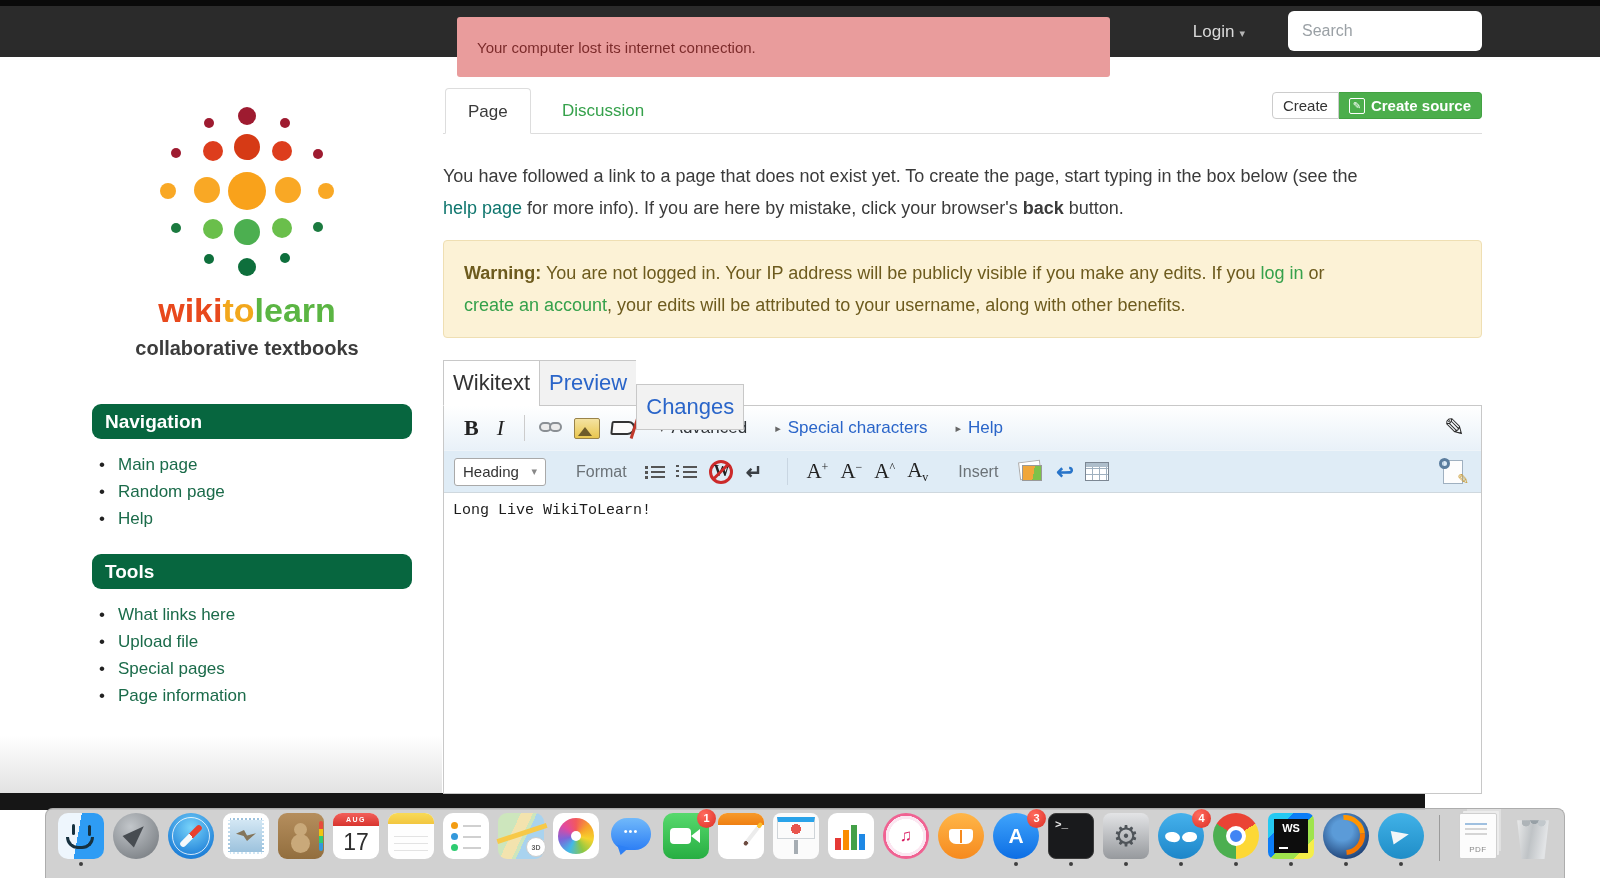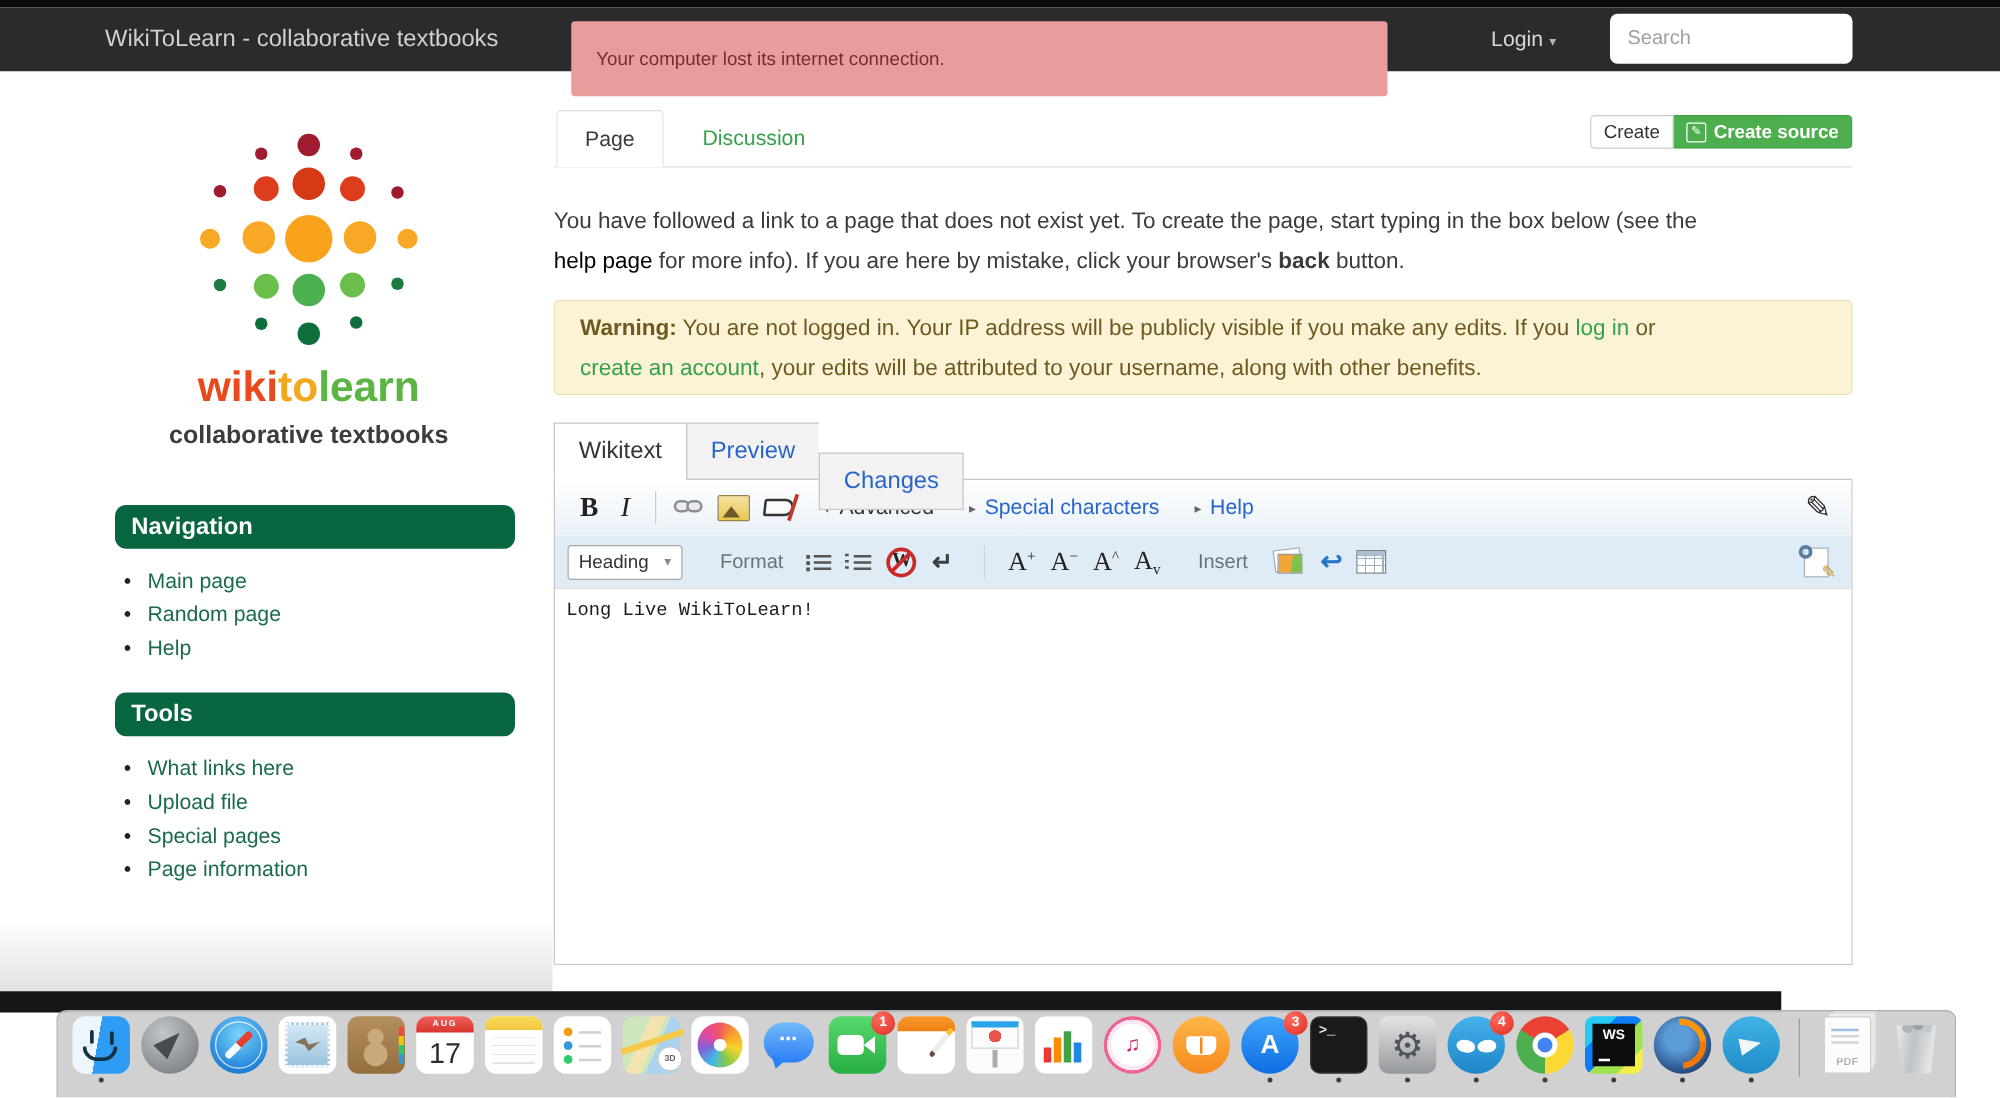--- a/index.html
+++ b/index.html
@@ -42,30 +42,30 @@
       padding:0 24px;cursor:pointer;text-decoration:none;}
   .create-group{position:absolute;right:0;top:4px;display:flex;}
   .btn-create{height:27px;line-height:25px;padding:0 10px;background:#fff;border:1px solid #ccc;
       border-radius:4px 0 0 4px;font-size:15px;color:#333;box-sizing:border-box;cursor:pointer;}
   .btn-create-source{height:27px;padding:0 10px;background:#4cae4c;border:1px solid #43a143;border-left:none;
       border-radius:0 4px 4px 0;font-size:15px;color:#fff;box-sizing:border-box;cursor:pointer;
       display:flex;align-items:center;gap:6px;font-weight:bold;}
   .mini-pencil{font-size:10px;border:1px solid #fff;border-radius:2px;width:14px;height:14px;line-height:13px;
       text-align:center;display:inline-block;font-weight:normal;}
   .intro{margin-top:26px;font-size:18px;line-height:32px;color:#3b3b3b;}
-  .intro a{color:#000000;text-decoration:none;cursor:pointer;}
+  .intro a{color:#0f766e;text-decoration:none;cursor:pointer;}
   .warnbox{margin-top:16px;background:#fcf2d6;border:1px solid #efdfb3;border-radius:4px;
-      padding:5px 20px;font-size:18px;line-height:32px;color:#6d5b1e;}
+      padding:16px 20px;font-size:18px;line-height:32px;color:#6d5b1e;}
   .warnbox .wlabel{font-weight:bold;}
   .warnbox a{color:#35a14b;text-decoration:none;cursor:pointer;}
   
   .editor{margin-top:22px;}
   .editor-tabs{display:flex;height:46px;position:relative;z-index:2;margin-bottom:-1px;}
-  .etab{box-sizing:border-box;height:46px;line-height:44px;padding:0 19px;border:1px solid #c8c8c8;
-      border-right:none;background:#f2f2f2;font-size:19px;color:#2a65c9;cursor:pointer;}
+  .etab{box-sizing:border-box;height:46px;line-height:44px;padding:0 9px;border:1px solid #c8c8c8;
+      border-right:none;background:#f2f2f2;font-size:22px;color:#2a65c9;cursor:pointer;}
   .etab.last{border-right:1px solid #c8c8c8;margin-top:24px;}
   .etab.active{background:#fff;color:#333;border-bottom:1px solid #fff;}
   .editor-body{border:1px solid #c8c8c8;position:relative;z-index:1;}
   .tb1{height:44px;display:flex;align-items:center;background:linear-gradient(#ffffff,#e9f1f8);
       padding:0 12px;position:relative;}
   .tb-b{font-family:"Liberation Serif",serif;font-weight:bold;font-size:22px;color:#222;padding:0 8px;cursor:pointer;}
   .tb-i{font-family:"Liberation Serif",serif;font-style:italic;font-size:22px;color:#222;padding:0 10px;cursor:pointer;}
   .tb-sep{width:1px;height:26px;background:#ccc;margin:0 10px;}
   .icon-chain{width:26px;height:14px;position:relative;margin:0 4px;cursor:pointer;}
   .icon-chain::before,.icon-chain::after{content:"";position:absolute;top:1px;width:13px;height:10px;
@@ -261,21 +261,20 @@
       radial-gradient(circle at 25% 60%,#aeb4b8 4px,#0000 4.5px),
       radial-gradient(circle at 55% 40%,#97a0a6 4px,#0000 4.5px),
       radial-gradient(circle at 80% 60%,#c2c8cc 4px,#0000 4.5px);}
 </style>
 </head>
 <body>
 
 <div class="top-strip"></div>
 
 <div class="navbar">
-  <span class="brand">WikiToLearn - collaborative textbooks</span>
   <div class="alert-banner">
     <span>Your computer lost its internet connection.</span>
   </div>
   <span class="login"><span>Login</span><span class="caret">▾</span></span>
   <input class="search-input" type="text" placeholder="Search" style="">
 </div>
 
 <div class="sidebar">
   <div class="logo-area">
     <svg class="logo-svg" width="190" height="180" viewBox="0 0 190 180">

